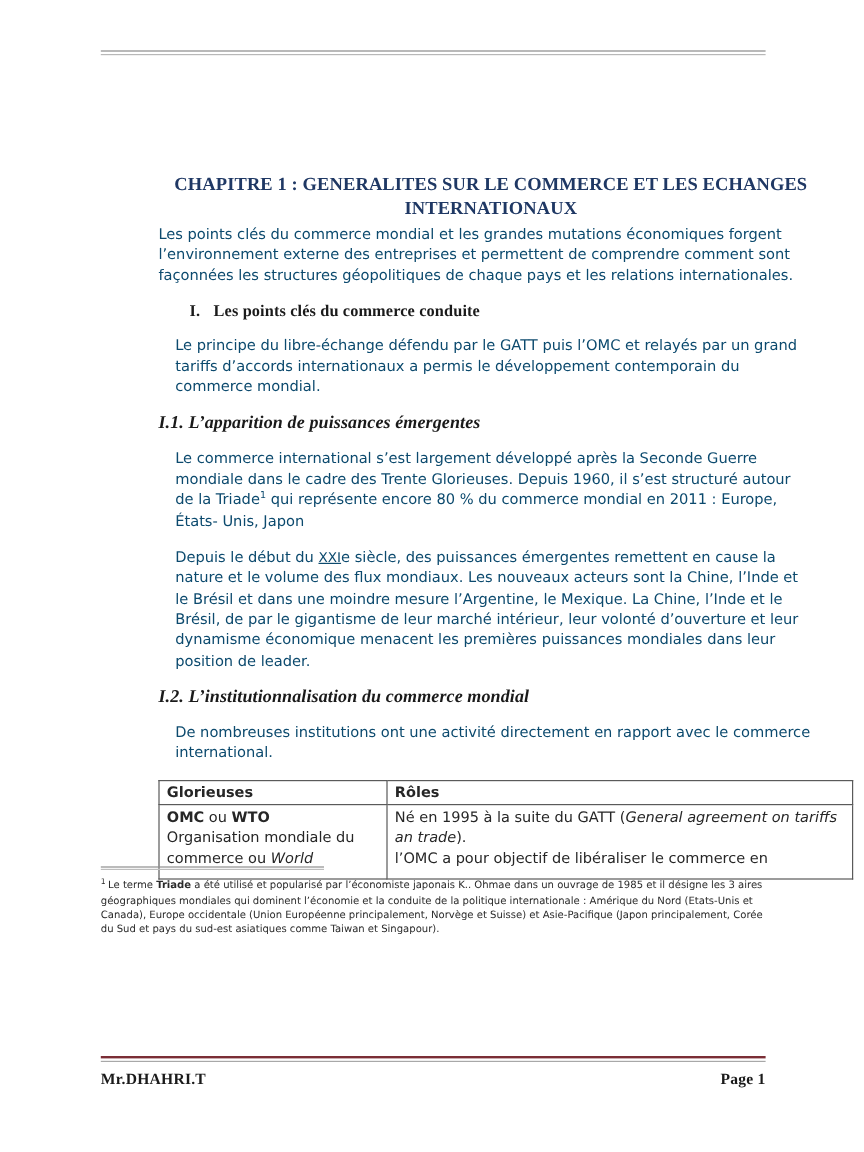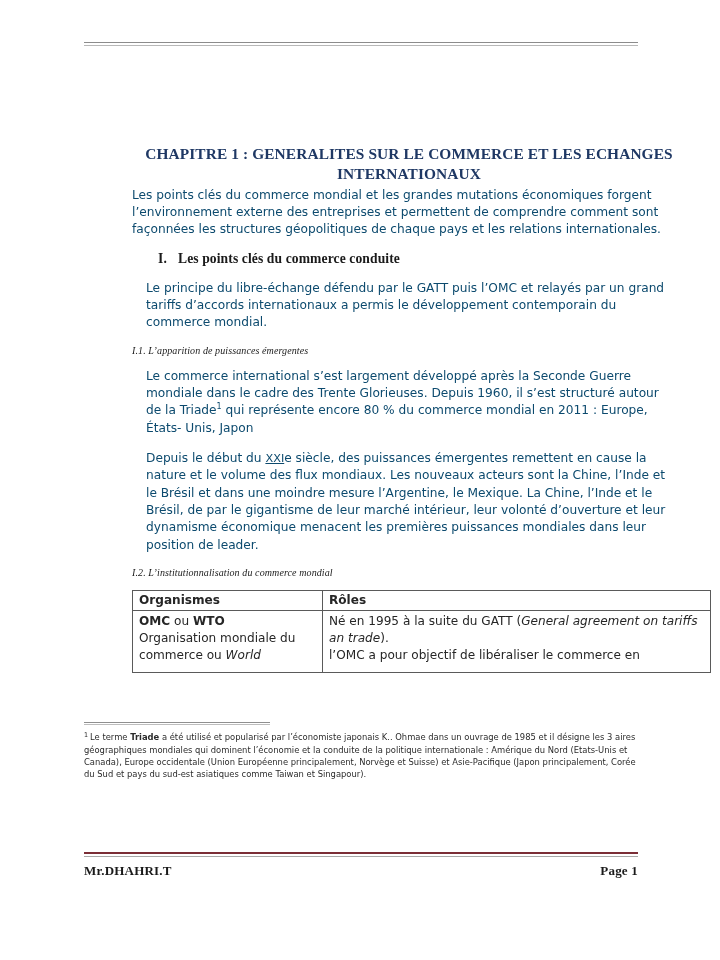--- a/index.html
+++ b/index.html
@@ -116,22 +116,22 @@
     margin: 0 0 13px 26px;
     letter-spacing: 0.1px;
   }
   .section-h1 .numeral {
     display: inline-block;
     min-width: 20px;
   }
 
   .section-h2 {
     font-family: "Liberation Serif", "DejaVu Serif", serif;
-    font-size: 10px;
-    font-weight: normal;
+    font-size: 15px;
+    font-weight: bold;
     font-style: italic;
     color: #1a1a1a;
     margin: 0 0 12px 0;
     letter-spacing: 0.1px;
   }
 
   sup.fn-ref {
     font-size: 8px;
     vertical-align: super;
     line-height: 0;
@@ -198,21 +198,21 @@
     line-height: 0;
     margin-right: 2px;
   }
   .footnote-text b { font-weight: bold; margin-top: 19px; }
   .footnote-p2 { margin-top: 0; }
 
   
   .page-footer {
     position: absolute;
     left: 84px;
-    top: 852px;
+    top: 880px;
     width: 554px;
   }
   .footer-rule {
     border-top: 2.2px solid #7b2e36;
     border-bottom: 1px solid #a8a8a8;
     height: 2px;
   }
   .footer-row {
     display: flex;
     justify-content: space-between;
@@ -247,25 +247,26 @@
     <p class="para indent">Le principe du libre-échange défendu par le GATT puis l’OMC et relayés par un grand tariffs d’accords internationaux a permis le développement contemporain du commerce mondial.</p>
 
     <div class="section-h2">I.1. L’apparition de puissances émergentes</div>
 
     <p class="para indent"><span>Le commerce international s’est largement développé après la Seconde Guerre mondiale dans le cadre des Trente Glorieuses. Depuis 1960, il s’est structuré autour de la Triade</span><sup class="fn-ref">1</sup><span> qui représente encore 80 % du commerce mondial en 2011 : Europe, États- Unis, Japon</span></p>
 
     <p class="para indent"><span>Depuis le début du </span><span class="smallcaps">XXI</span><span>e siècle, des puissances émergentes remettent en cause la nature et le volume des flux mondiaux. Les nouveaux acteurs sont la Chine, l’Inde et le Brésil et dans une moindre mesure l’Argentine, le Mexique. La Chine, l’Inde et le Brésil, de par le gigantisme de leur marché intérieur, leur volonté d’ouverture et leur dynamisme économique menacent les premières puissances mondiales dans leur position de leader.</span></p>
 
     <div class="section-h2">I.2. L’institutionnalisation du commerce mondial</div>
 
+    <p class="para indent">De nombreuses institutions ont une activité directement en rapport avec le commerce international.</p>
 
     <table class="org-table">
       <tbody>
           <tr class="head">
-        <td class="col-a">Organismes</td>
+        <td class="col-a">Glorieuses</td>
         <td class="col-b">Rôles</td>
       </tr>
       <tr class="body">
         <td class="col-a"><b>OMC</b><span> ou </span><b>WTO</b><br><span>Organisation mondiale du commerce ou </span><i>World</i></td>
         <td class="col-b"><span>Né en 1995 à la suite du GATT (</span><i>General agreement on tariffs an trade</i><span>).</span><br><span>l’OMC a pour objectif de libéraliser le commerce en</span></td>
       </tr>
     </tbody>
       </table>
 
   </div>

